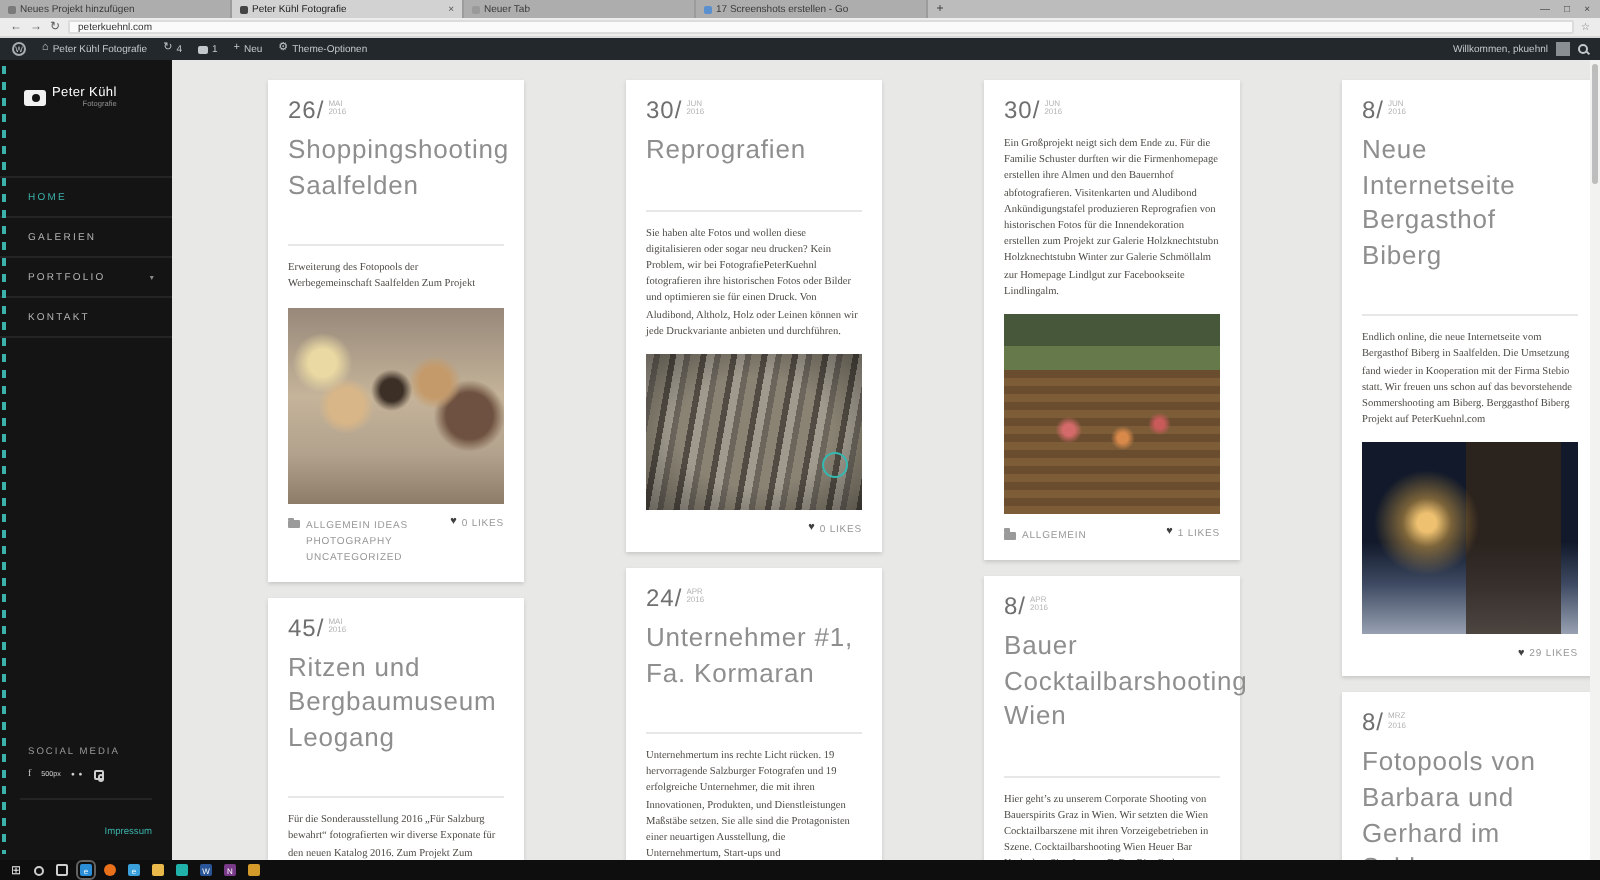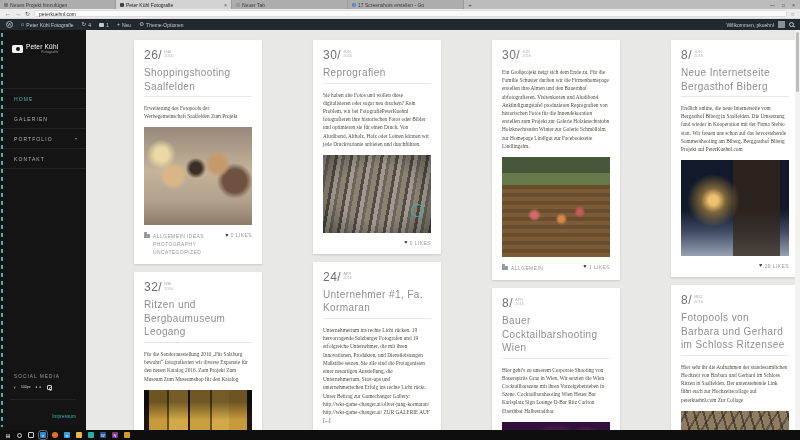--- a/index.html
+++ b/index.html
@@ -66,22 +66,22 @@
   .side-foot { position:absolute; left:10px; right:10px; bottom:8px; border-top:1px solid #242424; padding-top:4px; text-align:right; }
   .impressum { font-size:4.8px; color:#3bb2aa; text-decoration:none; }
 
   
   .content { flex:1; display:flex; gap:7px; padding:10px 3px 0 4px; overflow:hidden; }
   .col { width:172px; flex:0 0 172px; display:flex; flex-direction:column; gap:8px; }
   .card { background:#fff; box-shadow:0 1px 2px rgba(0,0,0,.14); padding:9px 10px 8px;margin-left:44px; }
   .date { display:flex; align-items:flex-start; color:#6f6f6f; }
   .day { font-size:12px; font-weight:300; line-height:1; letter-spacing:.5px; }
   .monyr { display:flex; flex-direction:column; margin-left:2px; margin-top:1px; font-size:4px; line-height:1.1; color:#b3b3b3; }
-  .title { font-size:10px; font-weight:400; color:#8e8e8e; letter-spacing:.4px; line-height:1.35;
-           margin:5px 0 0; padding-bottom:3px; border-bottom:1px solid #e7e7e7; }
+  .title { font-size:13px; font-weight:400; color:#8e8e8e; letter-spacing:.4px; line-height:1.35;
+           margin:5px 0 0; padding-bottom:21px; border-bottom:1px solid #e7e7e7; }
   .excerpt { font-family:"Liberation Serif",serif; font-size:5.3px; line-height:1.55; color:#4d4b45; margin-top:7px; }
   .img { margin-top:7px; width:100%; position:relative; }
   .cardfoot { display:flex; justify-content:space-between; align-items:flex-start; gap:6px; margin-top:7px;
               font-size:5px; letter-spacing:.4px; color:#979797; }
   .cats { display:flex; align-items:flex-start; gap:3px; line-height:1.6; max-width:65%; }
   .folder-icon { flex:0 0 auto; width:6px; height:4px; background:#9a9a9a; border-radius:.5px; position:relative; margin-top:1.5px; display:inline-block; }
   .folder-icon::before { content:""; position:absolute; top:-1.5px; left:0; width:3px; height:1.5px; background:#9a9a9a; border-radius:.5px .5px 0 0; }
   .likes { display:flex; align-items:center; gap:2px; white-space:nowrap; margin-left:auto; }
   .heart { color:#3f3f3f; font-size:5.5px; line-height:1; }
   .teal-ring { position:absolute; right:7px; bottom:16px; width:13px; height:13px; border:1.5px solid #35b8b0; border-radius:50%; }
@@ -277,21 +277,21 @@
               <span>ALLGEMEIN   IDEAS   PHOTOGRAPHY   UNCATEGORIZED</span>
             </span>
             <span class="likes">
               <span class="heart">♥</span>
               <span>0 LIKES</span>
             </span>
           </div>
         </article>
         <article class="card">
           <div class="date">
-            <span class="day">32/</span>
+            <span class="day">45/</span>
             <span class="monyr">
                 <span>MAI</span>
                 <span>2016</span>
               </span>
           </div>
           <h2 class="title">Ritzen und Bergbaumuseum Leogang</h2>
           <p class="excerpt">Für die Sonderausstellung 2016 „Für Salzburg bewahrt“ fotografierten wir diverse Exponate für den neuen Katalog 2016. Zum Projekt Zum Museum Zum Museumshop für den Katalog</p>
           <div class="img" data-img="altar"></div>
         </article>
       </div>

